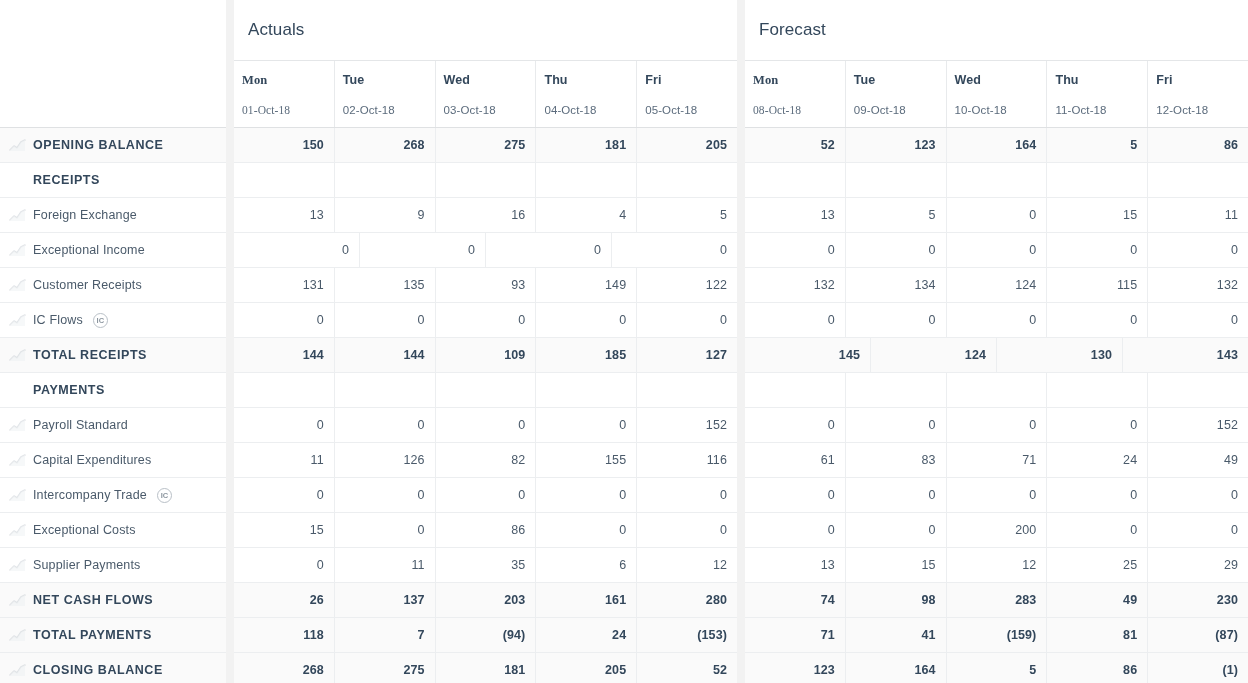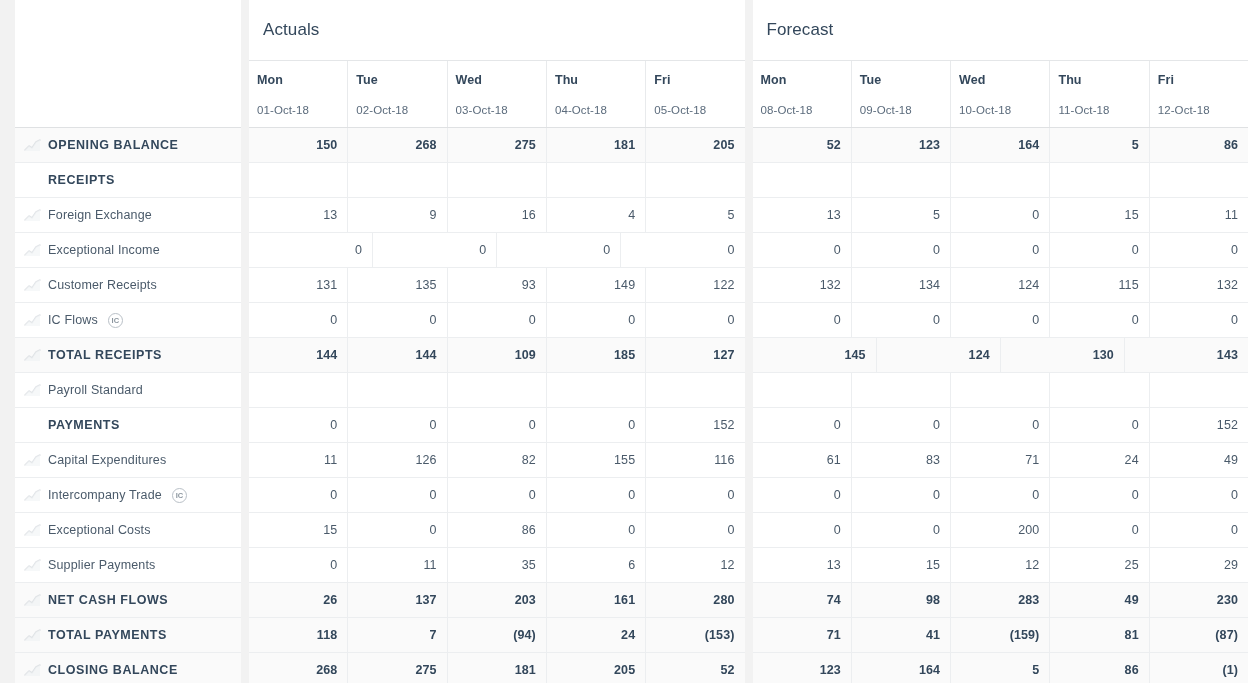--- a/index.html
+++ b/index.html
@@ -19,21 +19,21 @@
     background: #f2f2f2;
   }
 
   
   .panel {
     background: #ffffff;
     height: 683px;
     overflow: hidden;
     position: relative;
   }
-  .panel.labels  { width: 226px; margin-left: 15px; }
+  .panel.labels  { width: 226px; }
   .gutter        { width: 8px; background: #f2f2f2; flex: 0 0 8px; }
   .panel.period  { flex: 1 1 0; min-width: 0; }
 
   
   .panel-title {
     height: 61px;
     display: flex;
     align-items: center;
     padding: 0 0 0 14px;
     font-size: 17px;
@@ -52,21 +52,21 @@
     background: #fff;
   }
   .panel.labels .date-head { border-bottom: 1px solid #dfe1e3; }
 
   .date-cell {
     flex: 1 1 0;
     min-width: 0;
     border-left: 1px solid #e8eaec;
     padding: 11px 0 0 8px;
   }
-  .date-cell:first-child { border-left: none; }
+  .date-cell:first-child { border-left: none; font-family: Liberation Serif, serif; }
   .dow {
     font-size: 12.5px;
     font-weight: bold;
     color: #33475b;
     line-height: 17px;
     letter-spacing: .1px;
   }
   .dt {
     font-size: 11.5px;
     color: #5b6b7c;
@@ -201,33 +201,33 @@
           <span class="row-label">IC Flows</span>
           <span class="ic-badge">IC</span>
         </div>
         <div class="row summary label-row">
           <span class="spark"><svg viewBox="0 0 20 16" width="20" height="16" aria-hidden="true">
               <polyline points="2,13 6,9 9,11 13,5 17,3" fill="none" stroke="#c8ced4" stroke-width="1.6" stroke-linecap="round" stroke-linejoin="round"></polyline>
               <polygon points="2,13 6,9 9,11 13,5 17,3 17,14 2,14" fill="#e9edf0" opacity=".75"></polygon>
             </svg></span>
           <span class="row-label">TOTAL RECEIPTS</span>
         </div>
-        <div class="row detail label-row">
-          <span class="spark"><svg viewBox="0 0 20 16" width="20" height="16" aria-hidden="true">
-              <polyline points="2,13 6,9 9,11 13,5 17,3" fill="none" stroke="#c8ced4" stroke-width="1.6" stroke-linecap="round" stroke-linejoin="round"></polyline>
-              <polygon points="2,13 6,9 9,11 13,5 17,3 17,14 2,14" fill="#e9edf0" opacity=".75"></polygon>
-            </svg></span>
-          <span class="row-label">Payroll Standard</span>
-        </div>
         <div class="row group label-row">
           <span class="spark hidden"><svg viewBox="0 0 20 16" width="20" height="16" aria-hidden="true">
               <polyline points="2,13 6,9 9,11 13,5 17,3" fill="none" stroke="#c8ced4" stroke-width="1.6" stroke-linecap="round" stroke-linejoin="round"></polyline>
               <polygon points="2,13 6,9 9,11 13,5 17,3 17,14 2,14" fill="#e9edf0" opacity=".75"></polygon>
             </svg></span>
           <span class="row-label">PAYMENTS</span>
+        </div>
+        <div class="row detail label-row">
+          <span class="spark"><svg viewBox="0 0 20 16" width="20" height="16" aria-hidden="true">
+              <polyline points="2,13 6,9 9,11 13,5 17,3" fill="none" stroke="#c8ced4" stroke-width="1.6" stroke-linecap="round" stroke-linejoin="round"></polyline>
+              <polygon points="2,13 6,9 9,11 13,5 17,3 17,14 2,14" fill="#e9edf0" opacity=".75"></polygon>
+            </svg></span>
+          <span class="row-label">Payroll Standard</span>
         </div>
         <div class="row detail label-row">
           <span class="spark"><svg viewBox="0 0 20 16" width="20" height="16" aria-hidden="true">
               <polyline points="2,13 6,9 9,11 13,5 17,3" fill="none" stroke="#c8ced4" stroke-width="1.6" stroke-linecap="round" stroke-linejoin="round"></polyline>
               <polygon points="2,13 6,9 9,11 13,5 17,3 17,14 2,14" fill="#e9edf0" opacity=".75"></polygon>
             </svg></span>
           <span class="row-label">Capital Expenditures</span>
         </div>
         <div class="row detail label-row">
           <span class="spark"><svg viewBox="0 0 20 16" width="20" height="16" aria-hidden="true">

